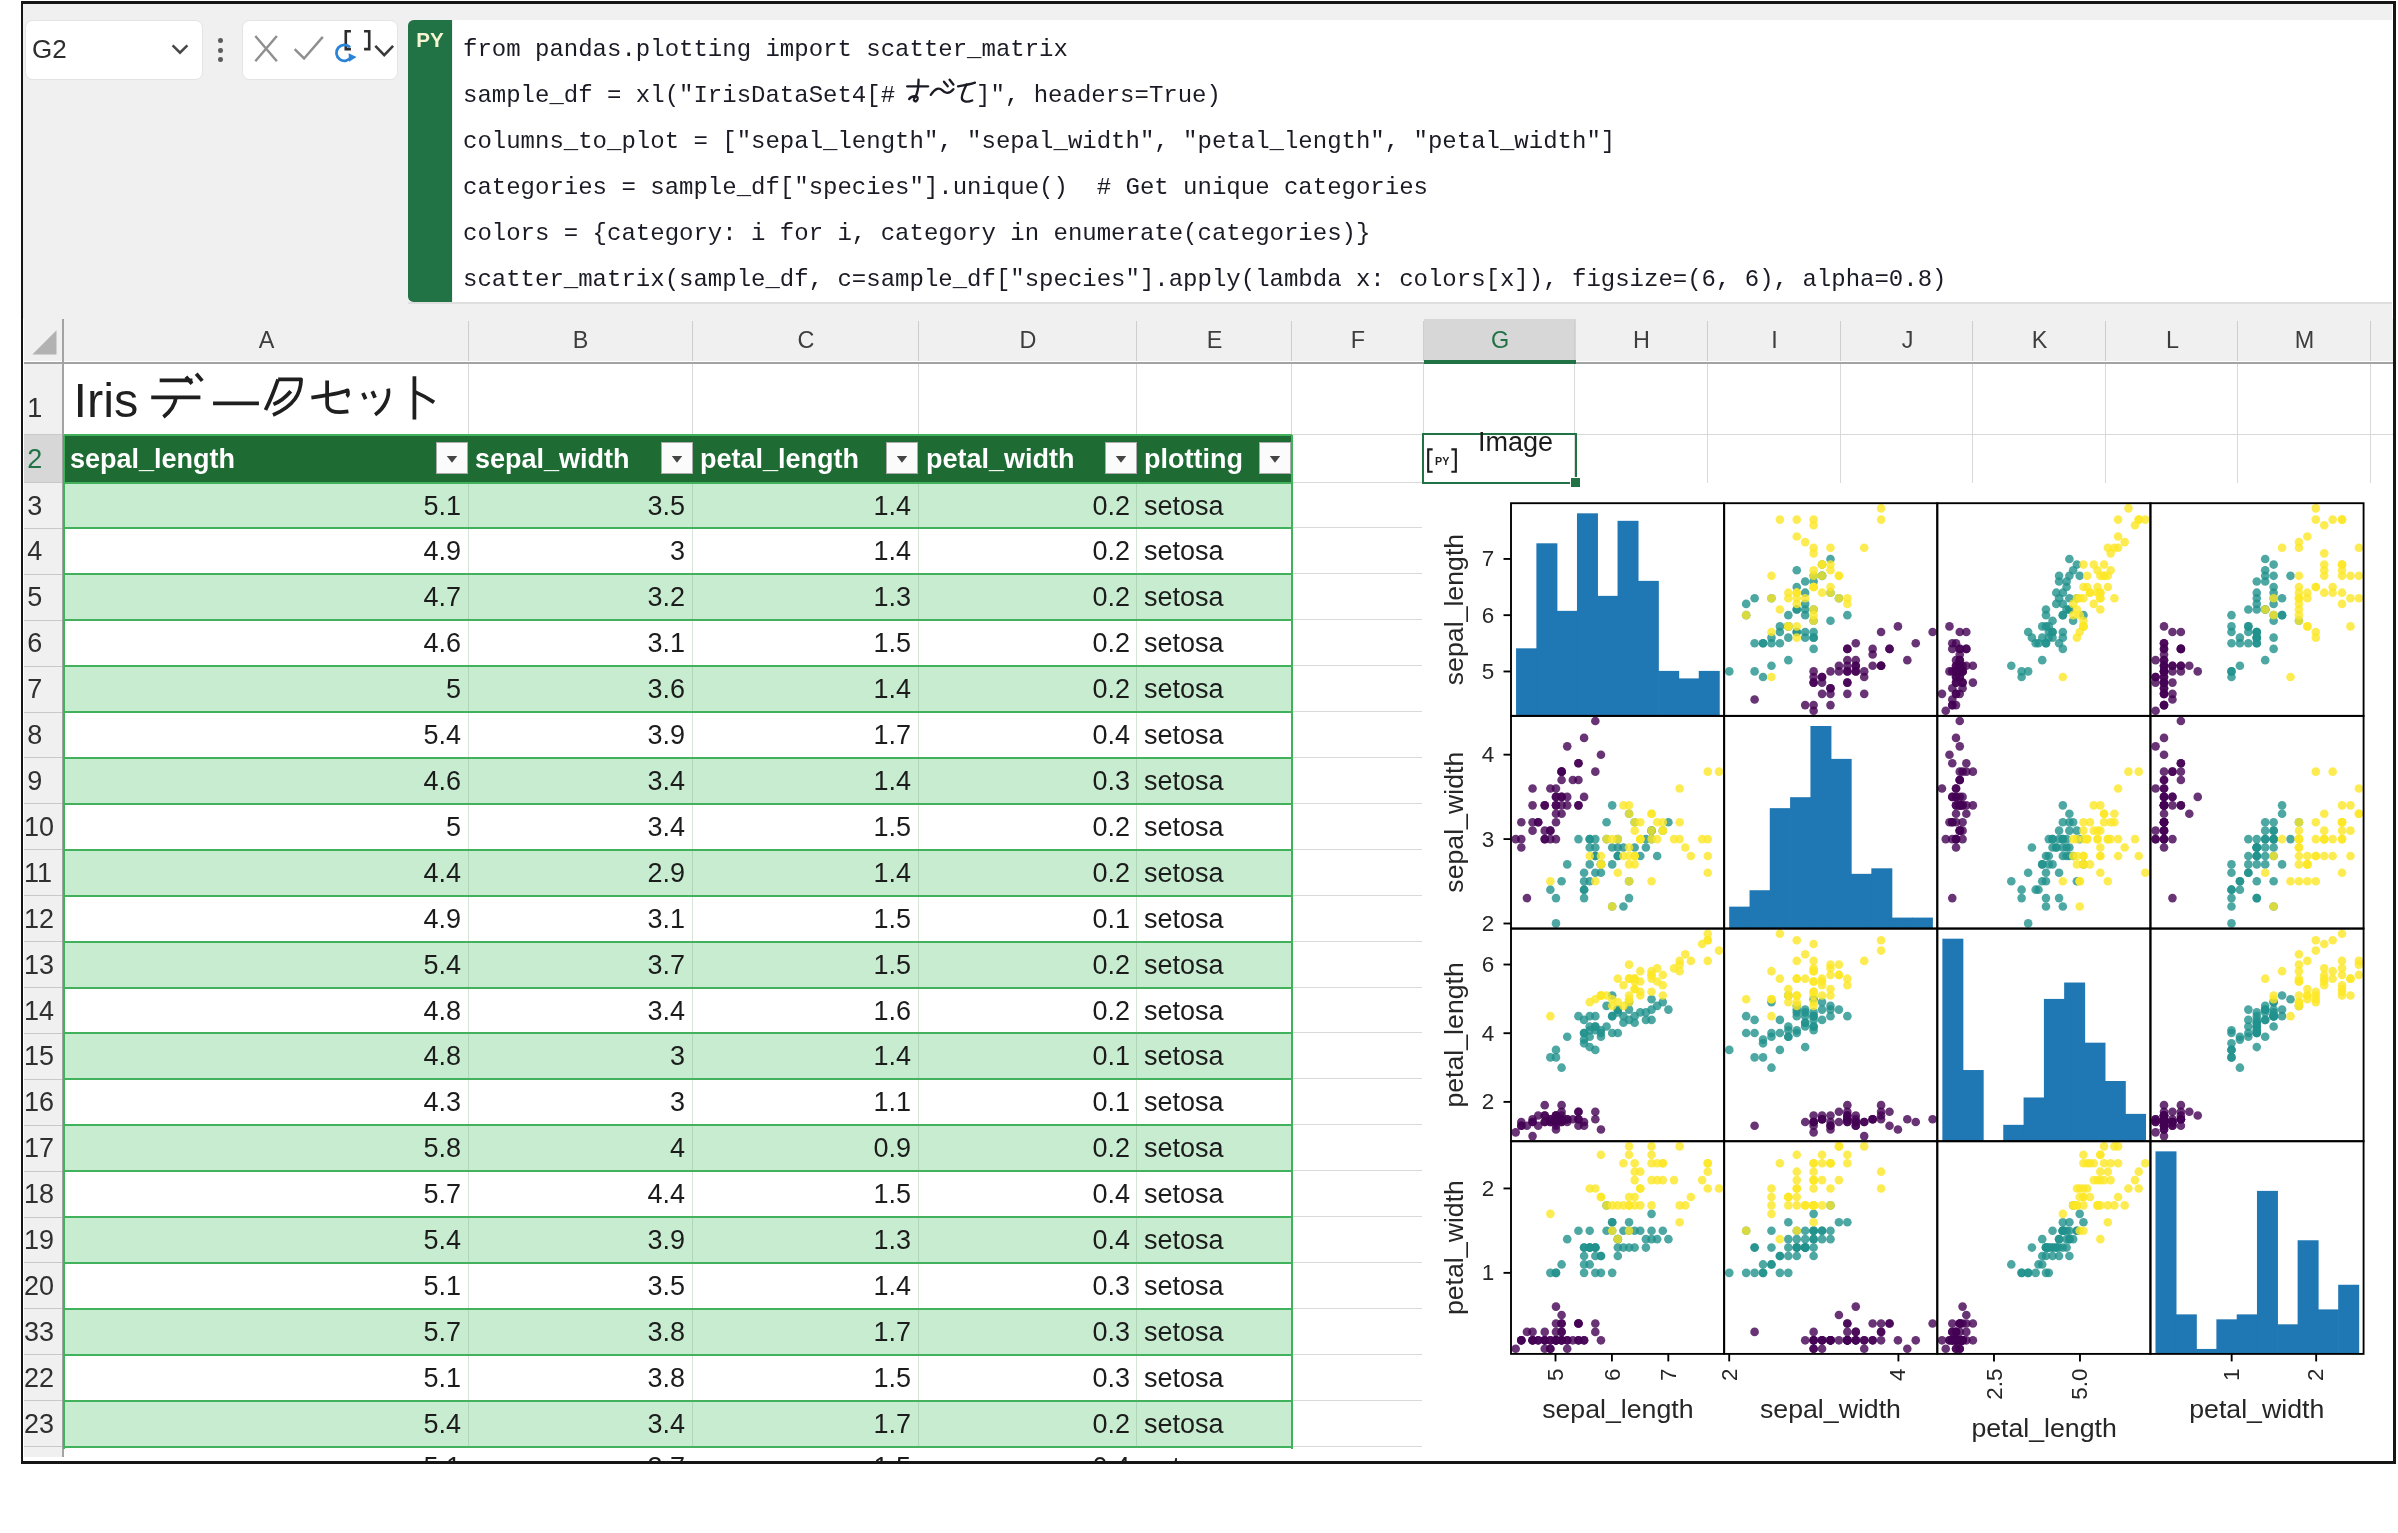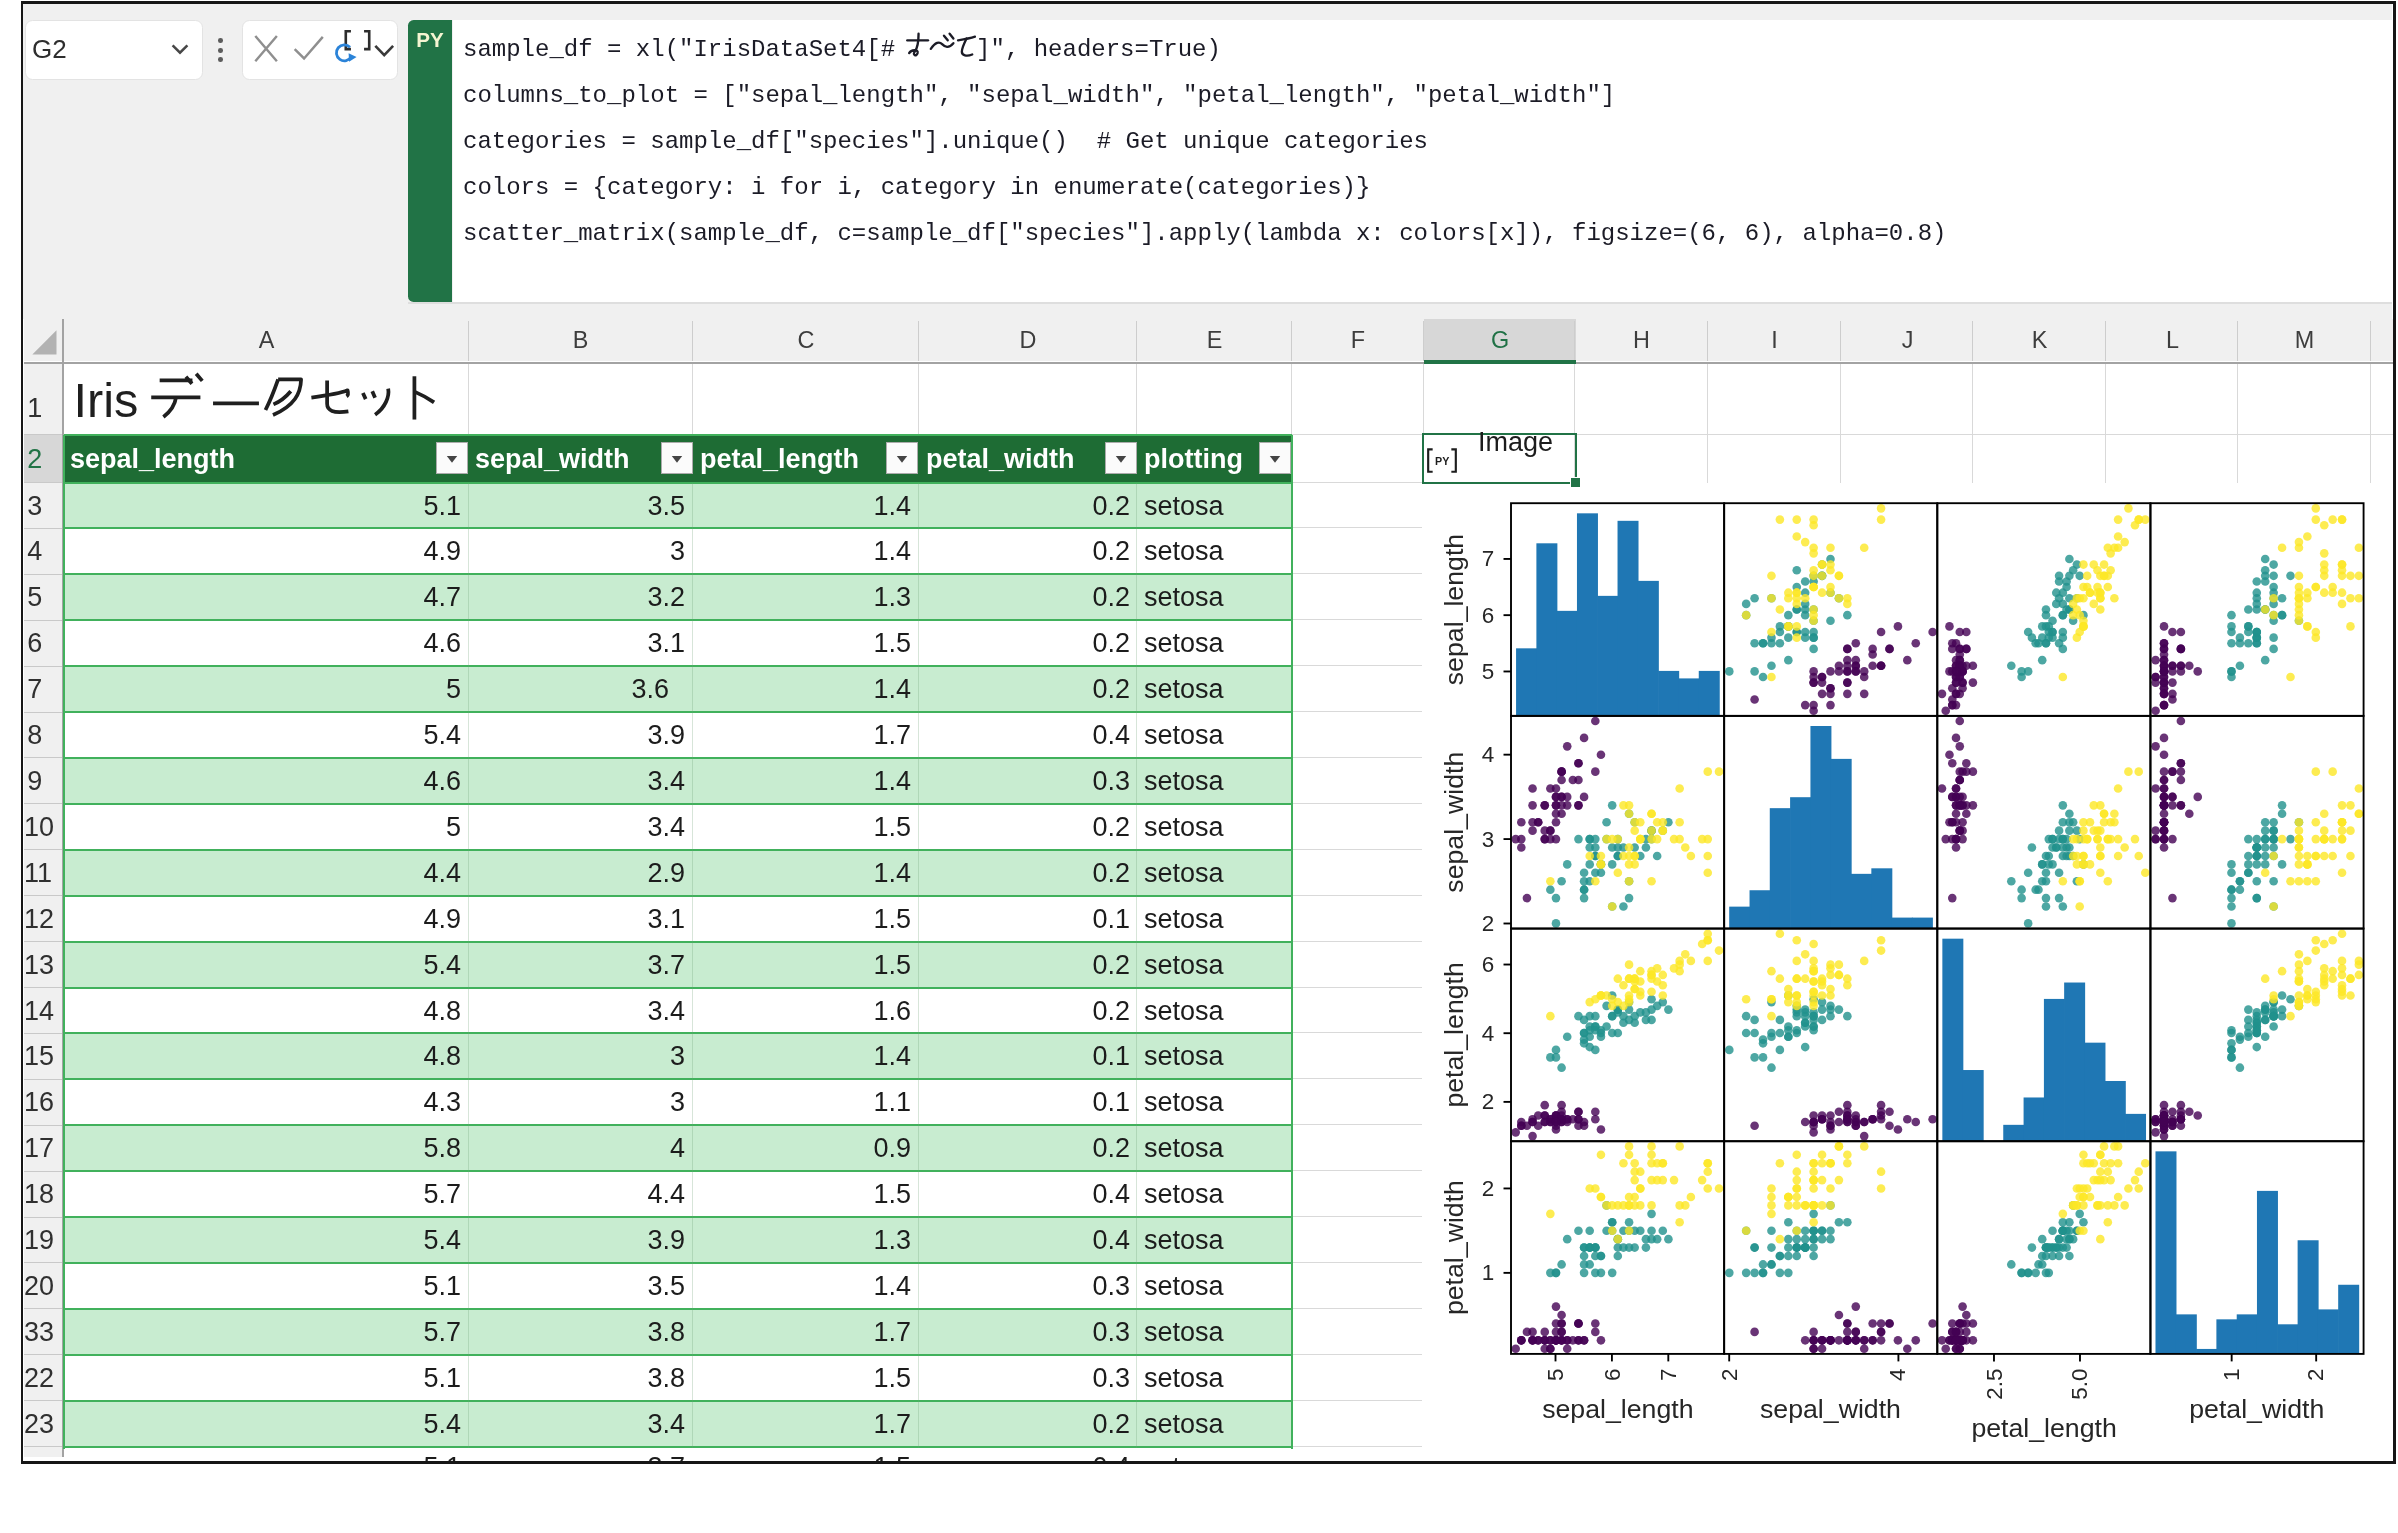--- a/index.html
+++ b/index.html
@@ -28,21 +28,21 @@
     </g>
     <g fill="none" stroke="#2d2d2d" stroke-width="2.8">
       <path d="M116 12 h-5.5 v19 h5.5 M130 12 h5.5 v19 h-5.5"></path>
     </g>
     <g fill="none" stroke="#2b83d8" stroke-width="3">
       <path d="M115 29 A8.5 8.5 0 1 0 116.4 39.2"></path>
     </g>
     <path d="M113.5 35.5 l8.5 4 -8 5 z" fill="#2b83d8"></path>
     <polyline points="142,27.5 151.5,37.5 161,27.5" fill="none" stroke="#3a3a3a" stroke-width="2.8"></polyline>
   </svg>
-<div class="a code" style="left:463px;top:27px;line-height:46px"><div>sample_df = xl("IrisDataSet4[#<svg width="81" height="32" viewBox="0 0 86 34" style="vertical-align:-5.6px">
+<div class="a code" style="left:463px;top:27px;line-height:46px"><div>from pandas.plotting import scatter_matrix</div><div>sample_df = xl("IrisDataSet4[#<svg width="81" height="32" viewBox="0 0 86 34" style="vertical-align:-5.6px">
         <g fill="none" stroke="#1b1b26" stroke-width="2.5" stroke-linecap="round">
           <path d="M13 11 H35"></path>
           <path d="M25 4 C25 13 24 19 21 23 C18 27 23 28.5 24 24.5 C25 20 17 21 15 24.5"></path>
           <path d="M38 20 C43 13 47 12 50 15 C53 18 57 20 62 14"></path>
           <path d="M52 6 l4 5 M58 4 l4 5"></path>
           <path d="M67 11 C73 10 79 9 85 7"></path>
           <path d="M76 9 C73 15 71 20 71 23 C71 27 76 28.5 82 26"></path>
         </g>
       </svg>]", headers=True)</div><div>columns_to_plot = ["sepal_length", "sepal_width", "petal_length", "petal_width"]</div><div>categories = sample_df["species"].unique()  # Get unique categories</div><div>colors = {category: i for i, category in enumerate(categories)}</div><div>scatter_matrix(sample_df, c=sample_df["species"].apply(lambda x: colors[x]), figsize=(6, 6), alpha=0.8)</div></div>
 <div class="a" style="left:23.4px;top:319px;width:2369px;height:1138px;background:#fff"></div>
@@ -254,21 +254,21 @@
 <div class="a num" style="left:468px;top:574px;width:217px;height:46px">3.2</div>
 <div class="a num" style="left:693px;top:574px;width:218px;height:46px">1.3</div>
 <div class="a num" style="left:919px;top:574px;width:211px;height:46px">0.2</div>
 <div class="a" style="left:1144px;top:574px;width:141px;height:46px;font-size:27px;color:#1c1c1c;line-height:46px">setosa</div>
 <div class="a num" style="left:64px;top:620px;width:397px;height:46px">4.6</div>
 <div class="a num" style="left:468px;top:620px;width:217px;height:46px">3.1</div>
 <div class="a num" style="left:693px;top:620px;width:218px;height:46px">1.5</div>
 <div class="a num" style="left:919px;top:620px;width:211px;height:46px">0.2</div>
 <div class="a" style="left:1144px;top:620px;width:141px;height:46px;font-size:27px;color:#1c1c1c;line-height:46px">setosa</div>
 <div class="a num" style="left:64px;top:666px;width:397px;height:46px">5</div>
-<div class="a num" style="left:452px;top:666px;width:217px;height:46px">3.6</div>
+<div class="a num" style="left:468px;top:666px;width:217px;height:46px">3.6</div>
 <div class="a num" style="left:693px;top:666px;width:218px;height:46px">1.4</div>
 <div class="a num" style="left:919px;top:666px;width:211px;height:46px">0.2</div>
 <div class="a" style="left:1144px;top:666px;width:141px;height:46px;font-size:27px;color:#1c1c1c;line-height:46px">setosa</div>
 <div class="a num" style="left:64px;top:712px;width:397px;height:46px">5.4</div>
 <div class="a num" style="left:468px;top:712px;width:217px;height:46px">3.9</div>
 <div class="a num" style="left:693px;top:712px;width:218px;height:46px">1.7</div>
 <div class="a num" style="left:919px;top:712px;width:211px;height:46px">0.4</div>
 <div class="a" style="left:1144px;top:712px;width:141px;height:46px;font-size:27px;color:#1c1c1c;line-height:46px">setosa</div>
 <div class="a num" style="left:64px;top:758px;width:397px;height:46px">4.6</div>
 <div class="a num" style="left:468px;top:758px;width:217px;height:46px">3.4</div>

